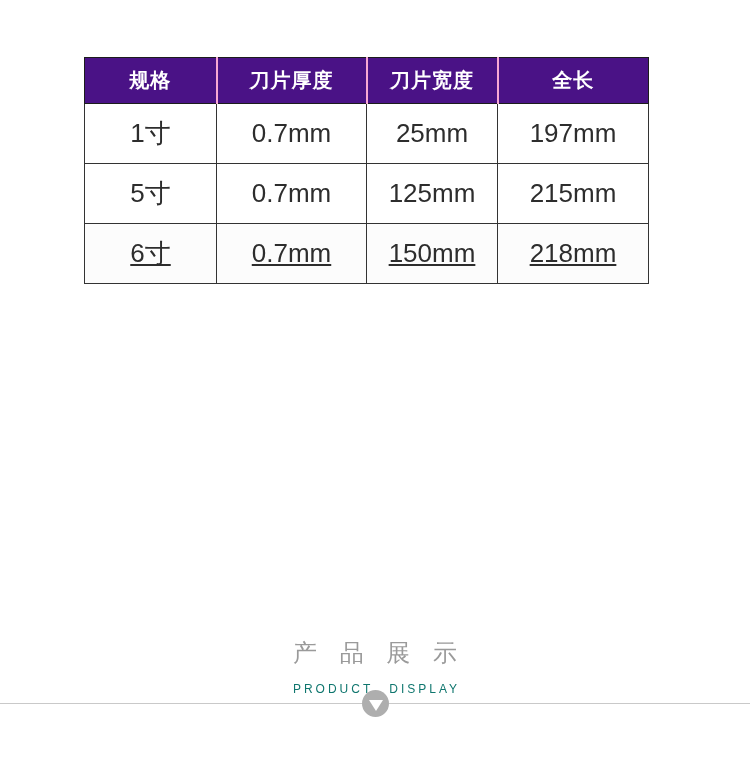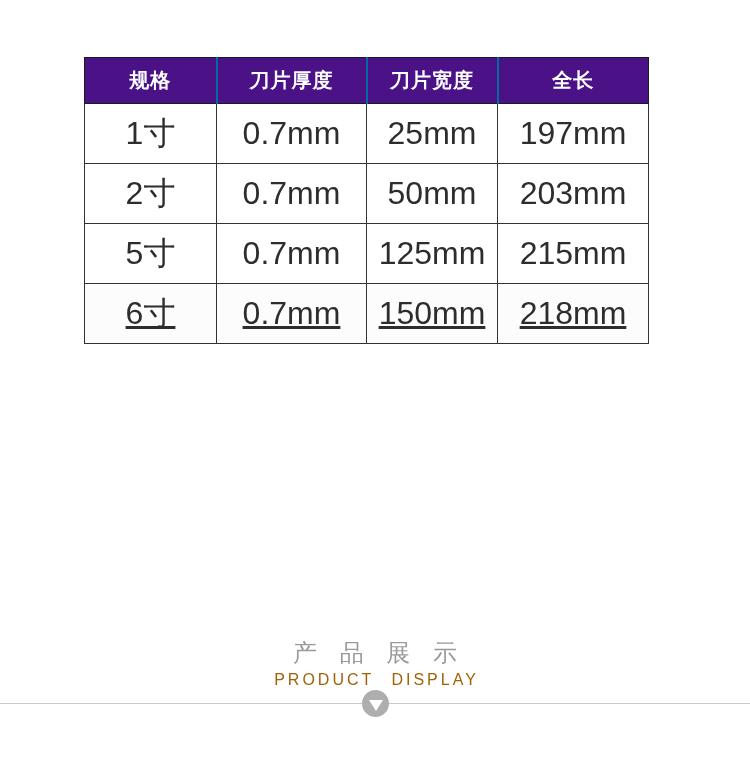--- a/index.html
+++ b/index.html
@@ -24,49 +24,49 @@
   table.spec col.c3 { width: 131px; }
   table.spec col.c4 { width: 151px; }
   table.spec th {
     background: #4a1286;
     color: #ffffff;
     height: 46px;
     font-size: 20px;
     font-weight: 600;
     text-align: center;
     vertical-align: middle;
-    border-left: 2px solid #0369a1;
+    border-left: 2px solid #f9a8d4;
     border-bottom: 1px solid #1c1c1c;
     letter-spacing: 1px;
   }
   table.spec th:first-child { border-left: none; }
   table.spec td {
     height: 60px;
-    font-size: 32px;
+    font-size: 26px;
     color: #2d2d2d;
     text-align: center;
     vertical-align: middle;
     border: 1px solid #333333;
     background: #ffffff;
   }
   table.spec tr:last-child td { background: #fcfcfc; text-decoration: underline; }
 
   
   .section-header { position: absolute; left: 0; top: 640px; width: 750px; text-align: center; }
   .section-title-zh {
     font-size: 24px;
     color: #9a9a9a;
     letter-spacing: 8px;
     padding-left: 8px; 
     line-height: 26px;
   }
   .section-title-en {
-    margin-top: 6px;
-    font-size: 16px;
-    color: #a16207;
+    margin-top: 16px;
+    font-size: 12px;
+    color: #0f766e;
     letter-spacing: 3px;
     word-spacing: 10px;
     padding-left: 3px;
     line-height: 15px;
   }
 
   
   .divider-line {
     position: absolute; left: 0; right: 0; top: 703px;
     height: 1px; background: #c9c9c9;
@@ -107,26 +107,20 @@
         </tr>
       </thead>
       <tbody>
         <tr>
           <td>1寸</td>
           <td>0.7mm</td>
           <td>25mm</td>
           <td>197mm</td>
         </tr>
         <tr>
-          <td>2寸</td>
-          <td>0.7mm</td>
-          <td>50mm</td>
-          <td>203mm</td>
-        </tr>
-        <tr>
           <td>5寸</td>
           <td>0.7mm</td>
           <td>125mm</td>
           <td>215mm</td>
         </tr>
         <tr>
           <td>6寸</td>
           <td>0.7mm</td>
           <td>150mm</td>
           <td>218mm</td>

